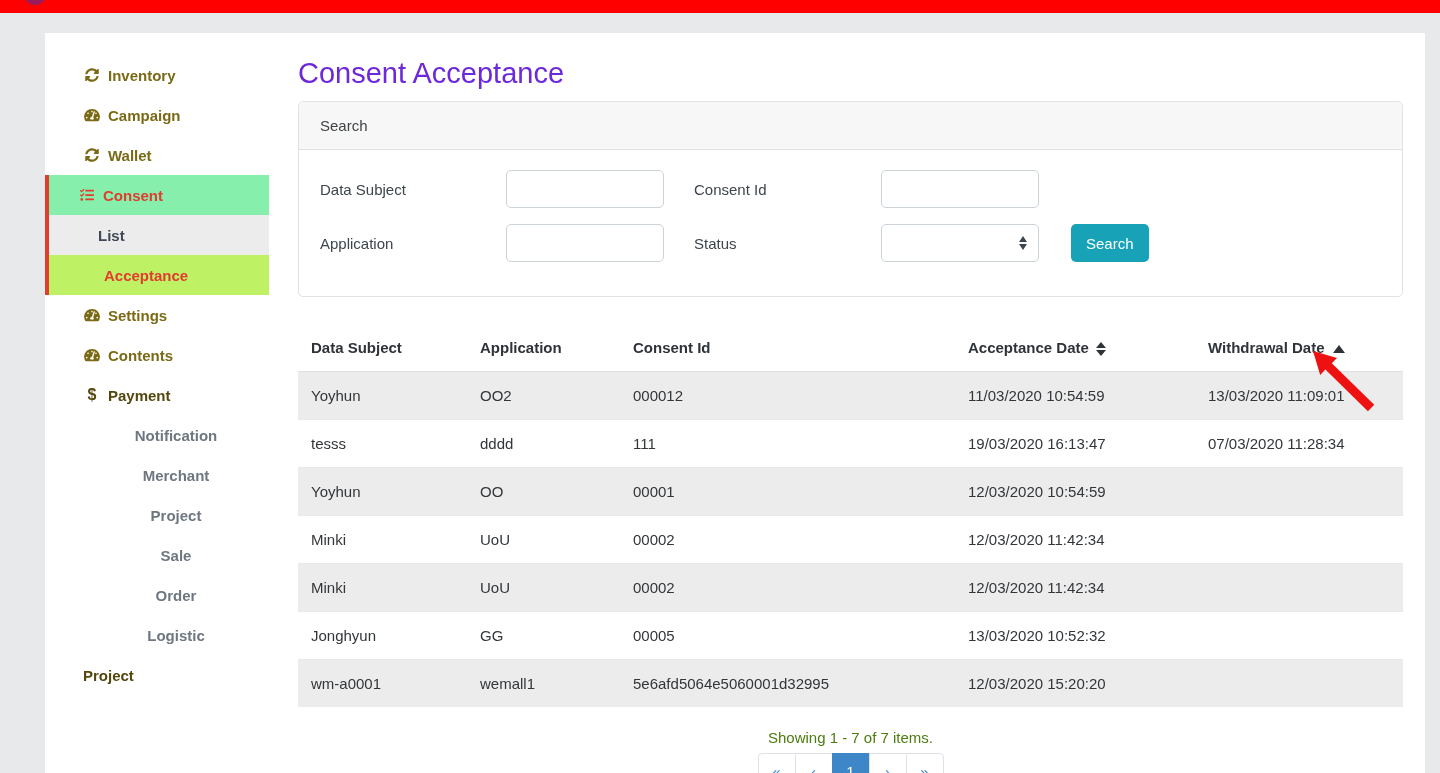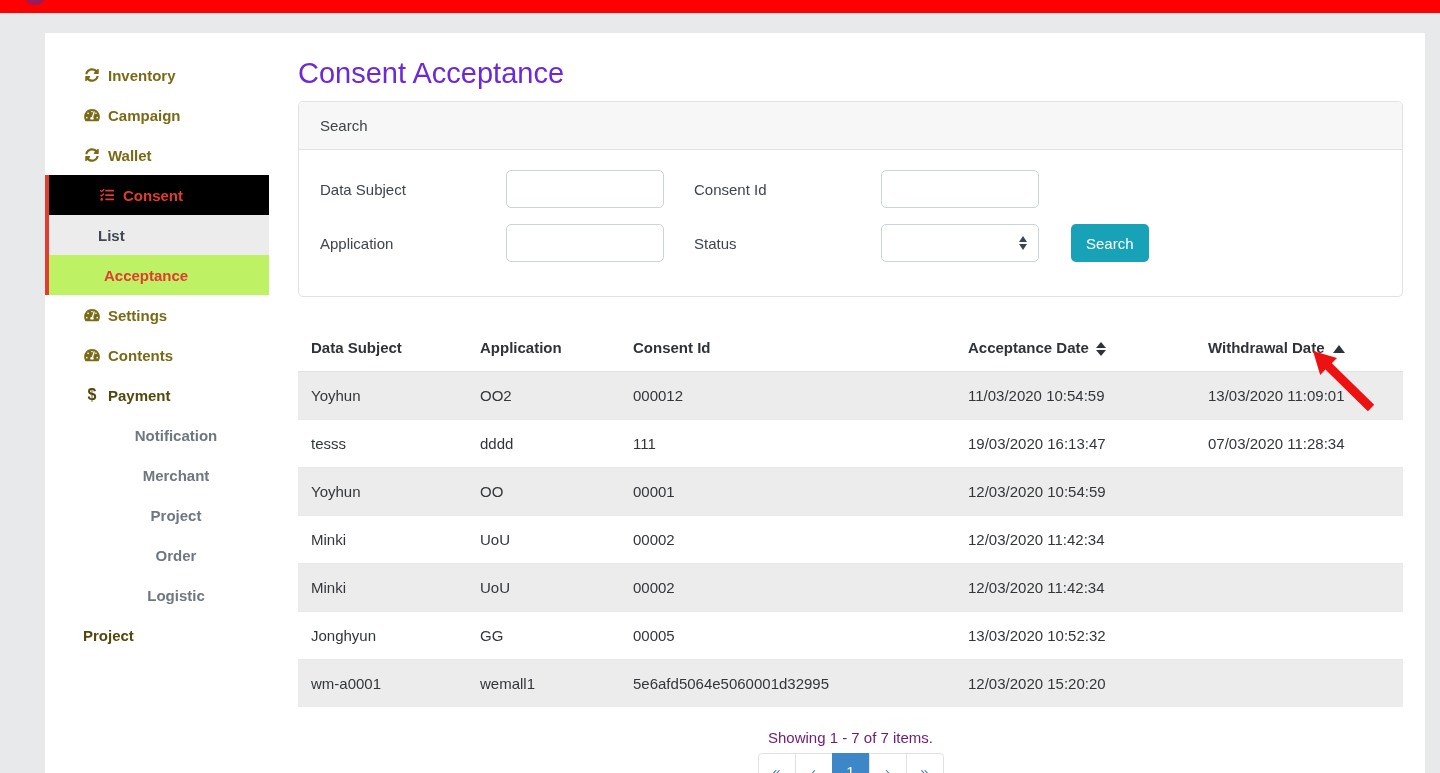--- a/index.html
+++ b/index.html
@@ -17,21 +17,21 @@
   
   .sidebar { position:absolute; left:0; top:22px; width:224px; }
   .nav-item { height:40px; display:flex; align-items:center; padding-left:38px;
               font-size:15px; font-weight:700; cursor:pointer; }
   .nav-item .icon { width:18px; height:15px; display:inline-flex; align-items:center;
                     justify-content:center; margin-right:7px; flex:none; }
   .nav-item .icon svg { width:16px; height:14px; }
   .nav-item.olive { color:#7a6a16; }
   .nav-item.dark-olive { color:#54470e; }
   .nav-item.gray { color:#6e7780;justify-content:center; }
-  .nav-item.active-red { color:#e23b30; background:#000000; border-left:4px solid #e23b30; padding-left:49px; }
+  .nav-item.active-red { color:#e23b30; background:#86efac; border-left:4px solid #e23b30; padding-left:29px; }
   .nav-item.sub { color:#3f4854; background:#ececec; border-left:4px solid #e23b30; padding-left:49px; }
   .nav-item.sub-active { color:#e23b30; background:#bef264; border-left:4px solid #e23b30; padding-left:55px; }
   .dollar-glyph { font-size:16px; font-weight:700; }
 
   
   .content { position:absolute; left:253px; right:22px; top:0; }
   .page-title { margin-top:24px; font-size:29px; font-weight:400; color:#6d28d9; letter-spacing:0; }
 
   
   .search-card { border:1px solid #e2e2e2; border-radius:5px; margin-top:11px; background:#fff; }
@@ -68,21 +68,21 @@
   .sort-both .t-up { width:0; height:0; border-left:5px solid transparent; border-right:5px solid transparent;
                      border-bottom:6px solid #2f3338; }
   .sort-both .t-down { width:0; height:0; border-left:5px solid transparent; border-right:5px solid transparent;
                        border-top:6px solid #2f3338; }
   .sort-asc { display:inline-block; margin-left:8px; width:0; height:0; vertical-align:middle;
               border-left:6px solid transparent; border-right:6px solid transparent;
               border-bottom:8px solid #2f3338; }
 
   
   .pager-wrap { text-align:center; margin-top:22px; }
-  .summary { font-size:15px; color:#701a75; }
+  .summary { font-size:15px; color:#4d7c0f; }
   .pager { display:inline-flex; margin-top:7px; }
   .pager-btn { min-width:38px; height:36px; border:1px solid #dee2e6; background:#fff;
                font-size:15px; display:flex; align-items:center; justify-content:center;
                margin-left:-1px; cursor:pointer; padding:0 10px; }
   .pager-btn:first-child { border-radius:4px 0 0 4px; margin-left:0; }
   .pager-btn:last-child { border-radius:0 4px 4px 0; }
 
   
   .annotation-arrow { position:absolute; left:1303px; top:346px; width:80px; height:70px; z-index:30; pointer-events:none; }
 </style>
@@ -157,20 +157,23 @@
         <span>Payment</span>
       </div>
       <div class="nav-item gray">
         <span>Notification</span>
       </div>
       <div class="nav-item gray">
         <span>Merchant</span>
       </div>
       <div class="nav-item gray">
         <span>Project</span>
+      </div>
+      <div class="nav-item gray">
+        <span>Sale</span>
       </div>
       <div class="nav-item gray">
         <span>Order</span>
       </div>
       <div class="nav-item gray">
         <span>Logistic</span>
       </div>
       <div class="nav-item dark-olive">
         <span>Project</span>
       </div>

